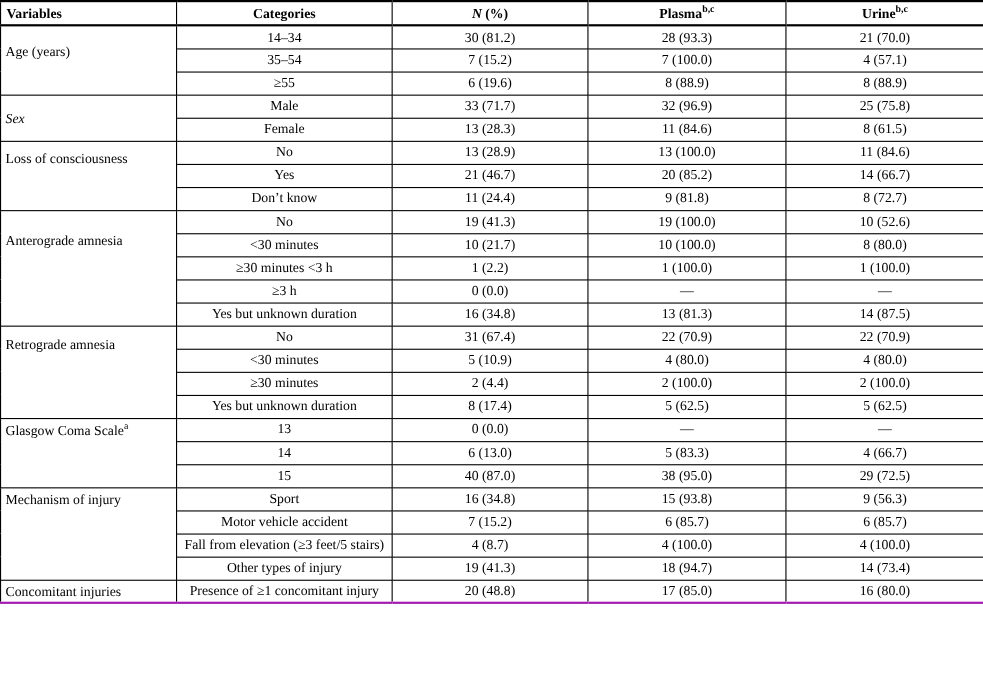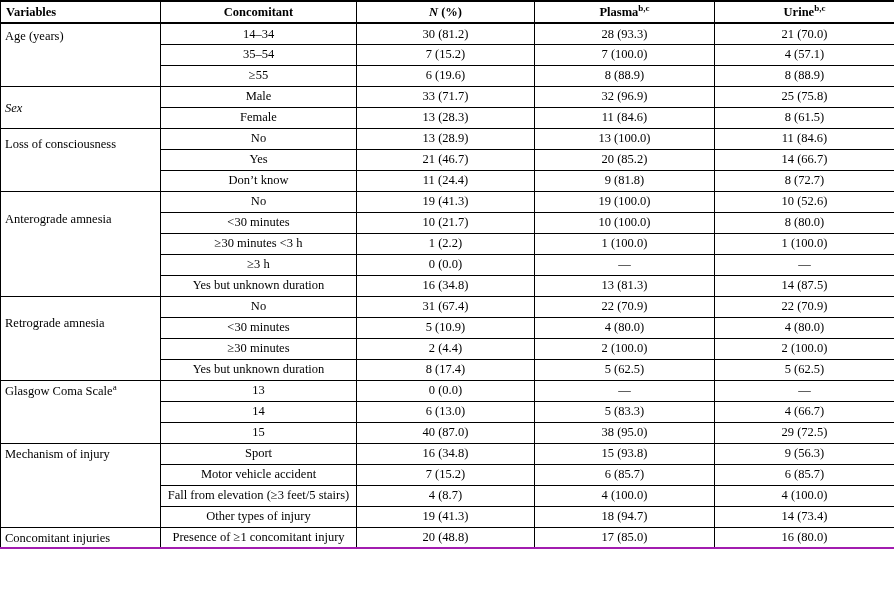--- a/index.html
+++ b/index.html
@@ -79,29 +79,29 @@
     <colgroup>
       <col class="c-var">
       <col class="c-cat">
       <col class="c-n">
       <col class="c-pl">
       <col class="c-ur">
     </colgroup>
     <thead>
       <tr>
         <th class="th-var">Variables</th>
-        <th>Concomitant</th>
+        <th>Categories</th>
         <th><span class="ital">N</span> (%)</th>
         <th>Plasma<sup>b,c</sup></th>
         <th>Urine<sup>b,c</sup></th>
       </tr>
     </thead>
     <tbody id="table-body">
         <tr class="grp-start">
-          <td class="cell-var" rowspan="3" style="vertical-align: top; padding-top: 5px; font-family: Liberation Serif, serif;">Age (years)</td>
+          <td class="cell-var" rowspan="3" style="vertical-align: top; padding-top: 16px; font-family: Liberation Serif, serif;">Age (years)</td>
           <td class="cell-cat">14–34</td>
           <td class="cell-num">30 (81.2)</td>
           <td class="cell-num">28 (93.3)</td>
           <td class="cell-num">21 (70.0)</td>
         </tr>
         <tr>
           <td class="cell-cat">35–54</td>
           <td class="cell-num">7 (15.2)</td>
           <td class="cell-num">7 (100.0)</td>
           <td class="cell-num">4 (57.1)</td>
@@ -169,21 +169,21 @@
           <td class="cell-num">—</td>
           <td class="cell-num">—</td>
         </tr>
         <tr>
           <td class="cell-cat">Yes but unknown duration</td>
           <td class="cell-num">16 (34.8)</td>
           <td class="cell-num">13 (81.3)</td>
           <td class="cell-num">14 (87.5)</td>
         </tr>
         <tr class="grp-start">
-          <td class="cell-var" rowspan="4" style="vertical-align: top; padding-top: 19px;">Retrograde amnesia</td>
+          <td class="cell-var" rowspan="4" style="vertical-align: top; padding-top: 9px;">Retrograde amnesia</td>
           <td class="cell-cat">No</td>
           <td class="cell-num">31 (67.4)</td>
           <td class="cell-num">22 (70.9)</td>
           <td class="cell-num">22 (70.9)</td>
         </tr>
         <tr>
           <td class="cell-cat">&lt;30 minutes</td>
           <td class="cell-num">5 (10.9)</td>
           <td class="cell-num">4 (80.0)</td>
           <td class="cell-num">4 (80.0)</td>

